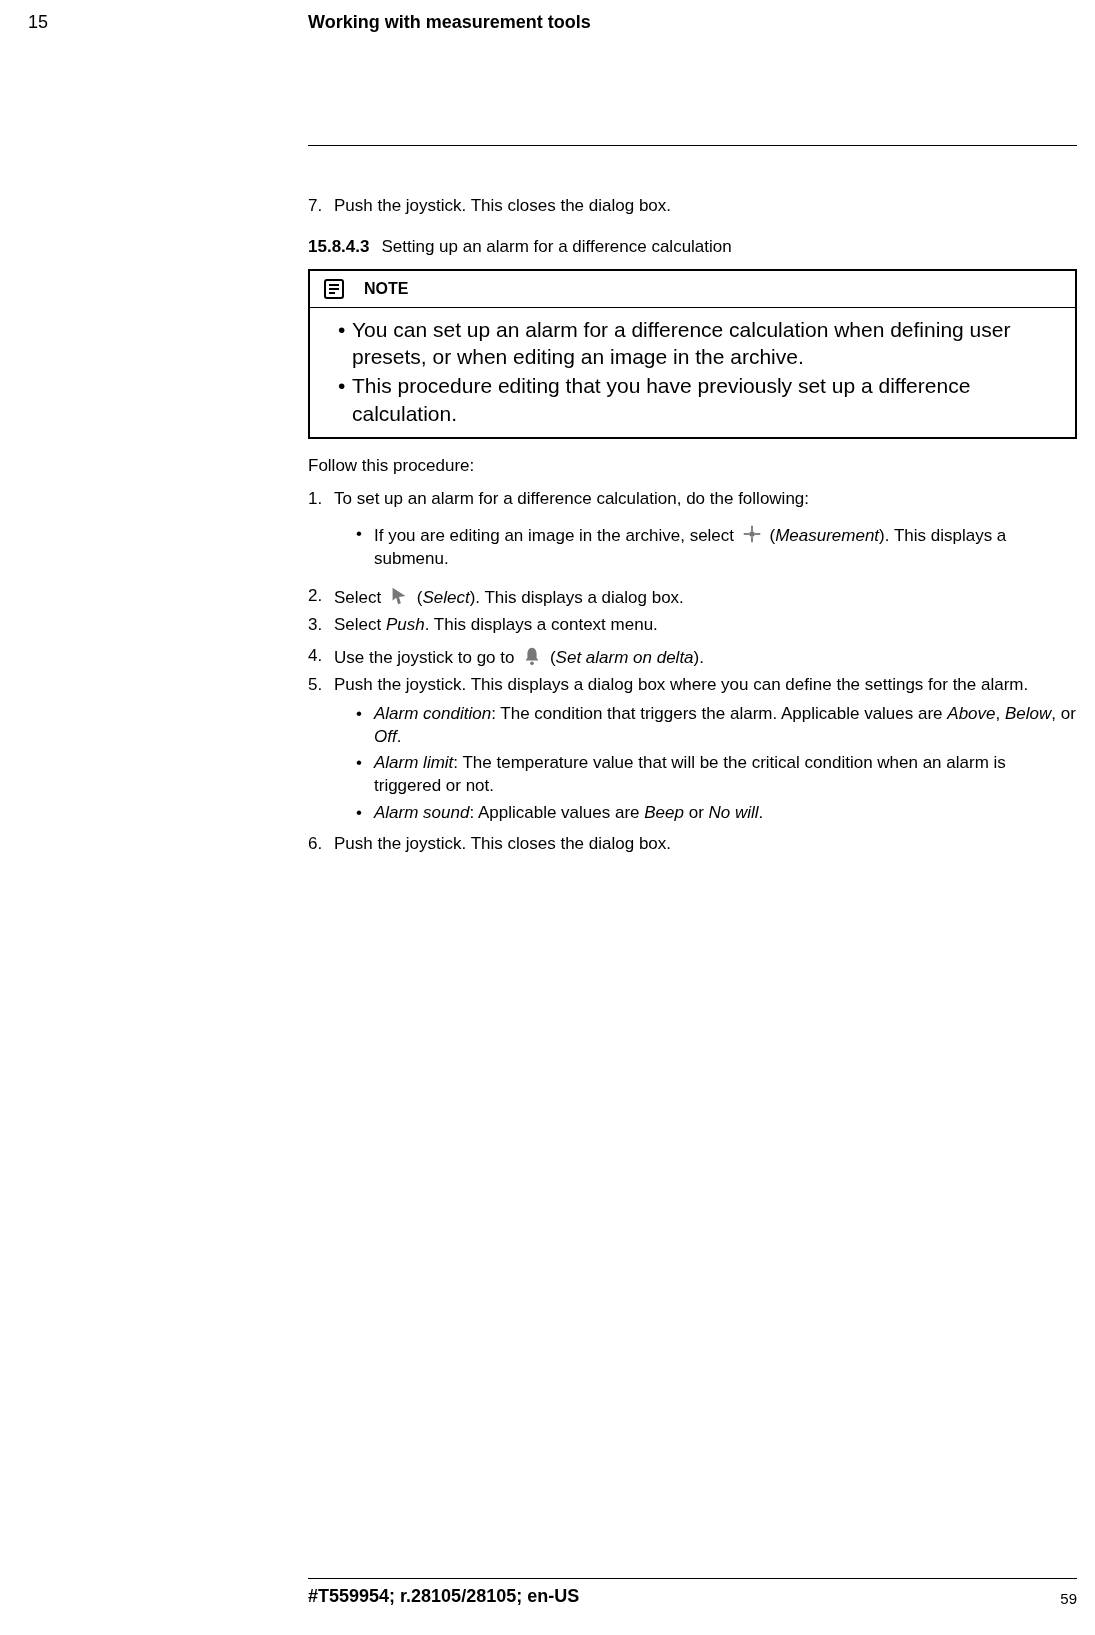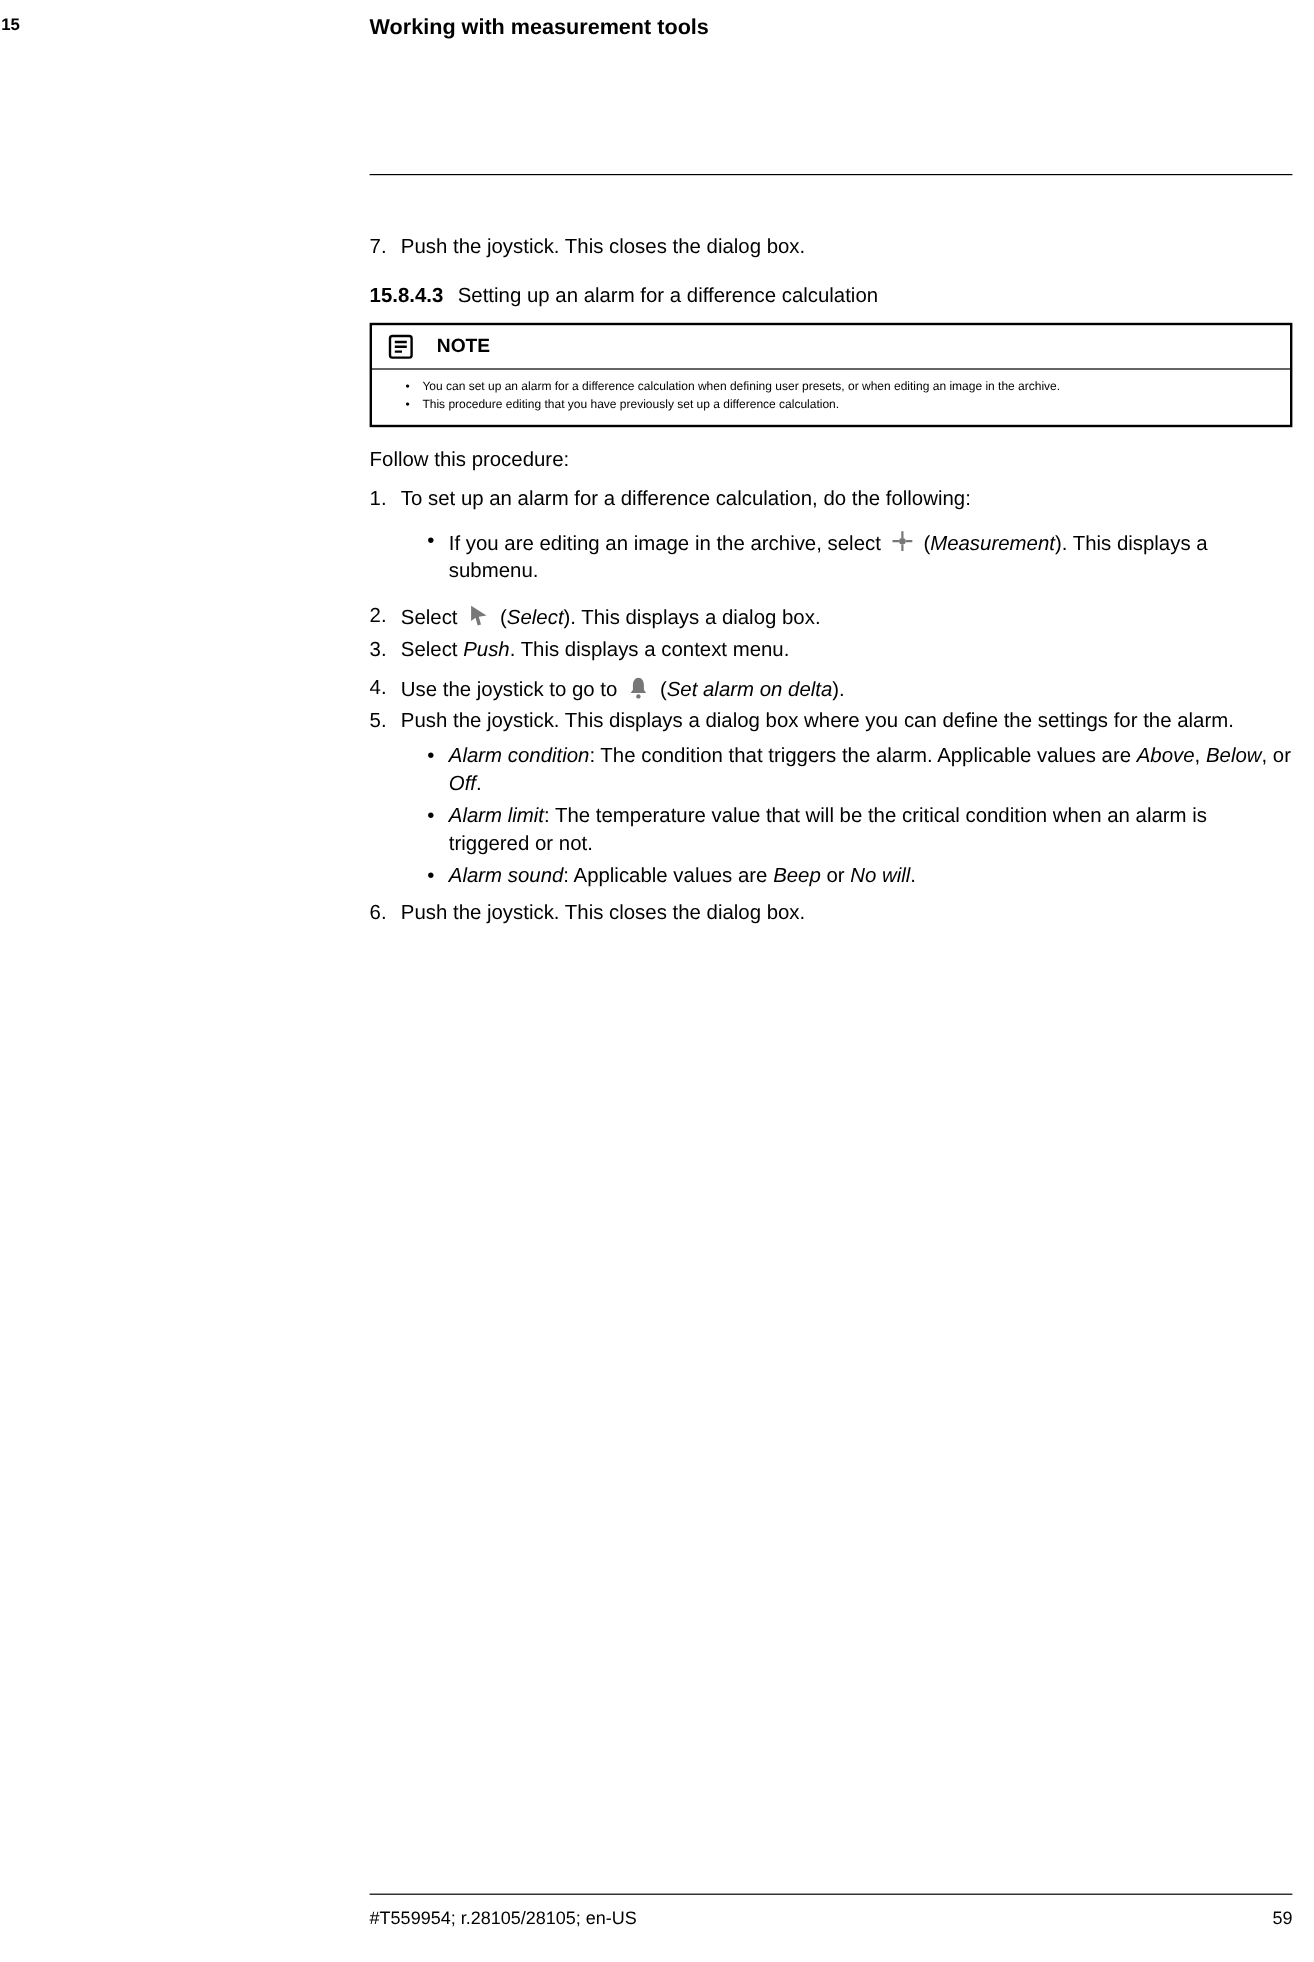--- a/index.html
+++ b/index.html
@@ -6,48 +6,48 @@
 html, body { margin: 0; padding: 0; }
 body {
   width: 1095px;
   height: 1635px;
   font-family: Helvetica, Arial, sans-serif;
   color: #000;
   position: relative;
   background: #fff;
 }
 .header { position: absolute; top: 12px; left: 0; right: 0; height: 30px; }
-.chapter-num { position: absolute; left: 1px; font-size: 14px; font-weight: bold; }
+.chapter-num { position: absolute; left: 28px; font-size: 18px; font-weight: normal; }
 .chapter-title { position: absolute; left: 308px; font-size: 18px; font-weight: bold; }
 .rule-top { position: absolute; top: 145px; left: 308px; right: 18px; border-top: 1.5px solid #000; }
 .content { position: absolute; top: 195px; left: 308px; right: 18px; font-size: 17px; line-height: 1.35; }
 .ol-main { margin: 0; padding: 0; list-style: none; }
 .ol-main > li { position: relative; padding-left: 26px; margin-bottom: 4px; }
 .ol-main > li > .num { position: absolute; left: 0; }
 .sec-heading { margin-top: 18px; margin-bottom: 10px; }
 .sec-num { display: inline-block; margin-right: 12px; font-weight: bold; }
 .note-box { border: 2px solid #000; margin-top: 6px; margin-bottom: 16px; }
 .note-head { border-bottom: 1px solid #000; padding: 6px 12px; display: flex; align-items: center; gap: 18px; }
 .note-icon { width: 24px; height: 24px; }
 .note-label { font-weight: bold; font-size: 16px; }
-.note-body { padding: 8px 14px 8px 14px; font-size: 10px; }
+.note-body { padding: 8px 14px 8px 14px; font-size: 21px; }
 .note-body ul { margin: 0; padding: 0 0 0 14px; list-style: none; }
 .note-body li { position: relative; padding-left: 14px; line-height: 1.3; margin-bottom: 2px; }
 .note-body li::before { content: "•"; position: absolute; left: 0; }
 .follow { margin: 14px 0 10px 0; }
 .sub-ul { list-style: none; padding: 0; margin: 12px 0 6px 0; }
 .sub-ul > li { position: relative; padding-left: 40px; margin-bottom: 14px; }
 .sub-ul > li::before { content: "•"; position: absolute; left: 22px; }
 .sub-ul2 { list-style: none; padding: 0; margin: 6px 0 2px 0; }
 .sub-ul2 > li { position: relative; padding-left: 40px; margin-bottom: 4px; line-height: 1.35; }
 .sub-ul2 > li::before { content: "•"; position: absolute; left: 22px; }
 .inline-icon { display: inline-block; width: 22px; height: 20px; vertical-align: -4px; margin: 0 2px; color: #555; }
 .it { font-style: italic; }
 .footer-rule { position: absolute; bottom: 56px; left: 308px; right: 18px; border-top: 1px solid #000; }
-.footer-left { position: absolute; bottom: 28px; left: 308px; font-size: 15px; }
+.footer-left { position: absolute; bottom: 28px; left: 308px; font-size: 18px; font-weight: bold; }
 .footer-right { position: absolute; bottom: 28px; right: 18px; font-size: 15px; }
 </style>
 </head>
 <body>
 
 <div class="header">
   <span class="chapter-num">15</span>
   <span class="chapter-title">Working with measurement tools</span>
 </div>
 

